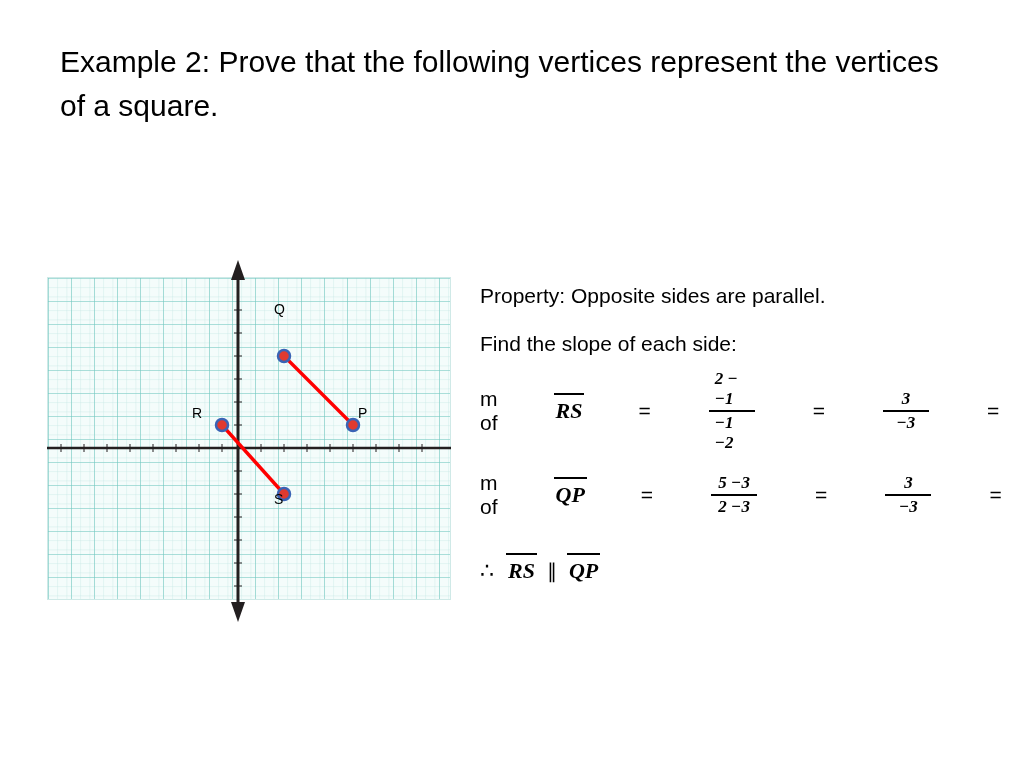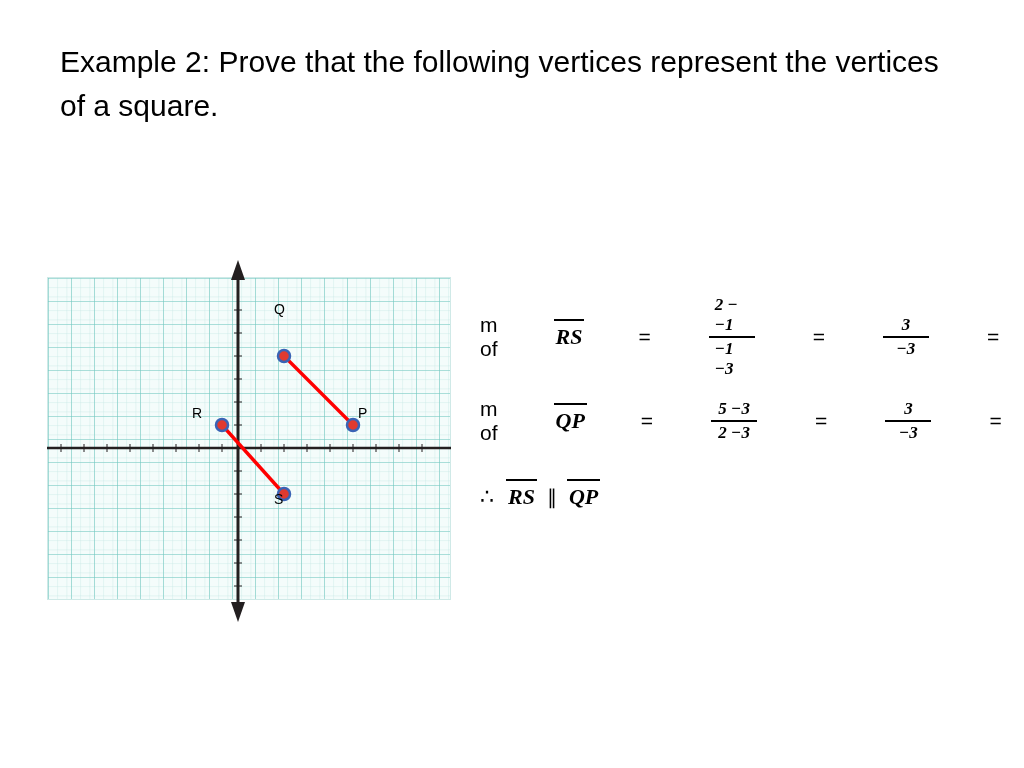--- a/index.html
+++ b/index.html
@@ -229,30 +229,32 @@
     </svg>
   </div>
 
   <span class="pt-label" style="left:274px; top:301px;">Q</span>
   <span class="pt-label" style="left:358px; top:405px;">P</span>
   <span class="pt-label" style="left:192px; top:405px;">R</span>
   <span class="pt-label" style="left:274px; top:491px;">S</span>
 
   <div class="rcol">
 
-
+    <div class="prop">Property: Opposite sides are parallel.</div>
+
+    <div class="findslope">Find the slope of each side:</div>
 
     <div class="eq">
       <span class="mof">m of</span>
       <span class="seg">RS</span>
       <span class="eqsign">=</span>
       <span class="frac">
         <span class="num">2 −−1</span>
         <span class="bar"></span>
-        <span class="den">−1 −3</span>
+        <span class="den">−1 −2</span>
       </span>
       <span class="eqsign">=</span>
       <span class="frac">
         <span class="num">3</span>
         <span class="bar"></span>
         <span class="den">−3</span>
       </span>
       <span class="eqsign">=</span>
       <span>-1</span>
     </div>

